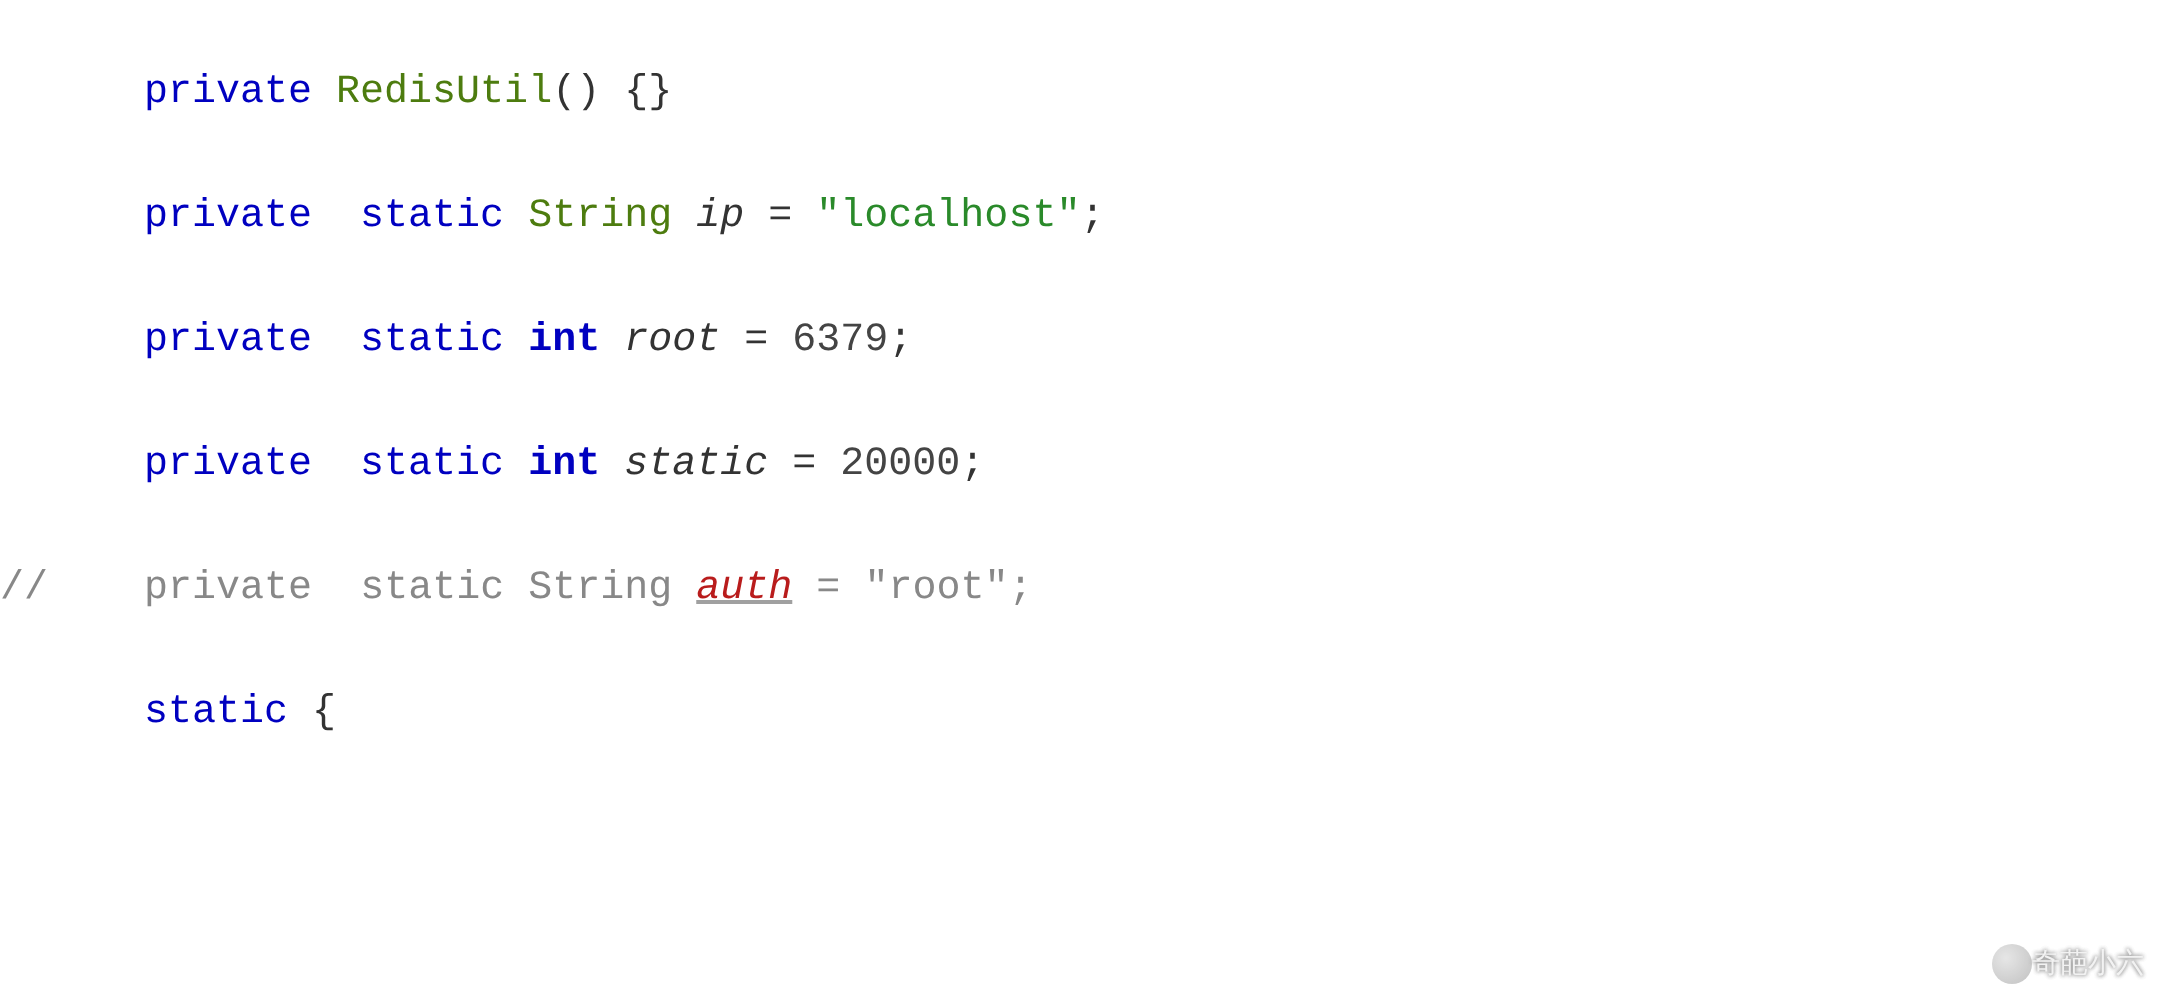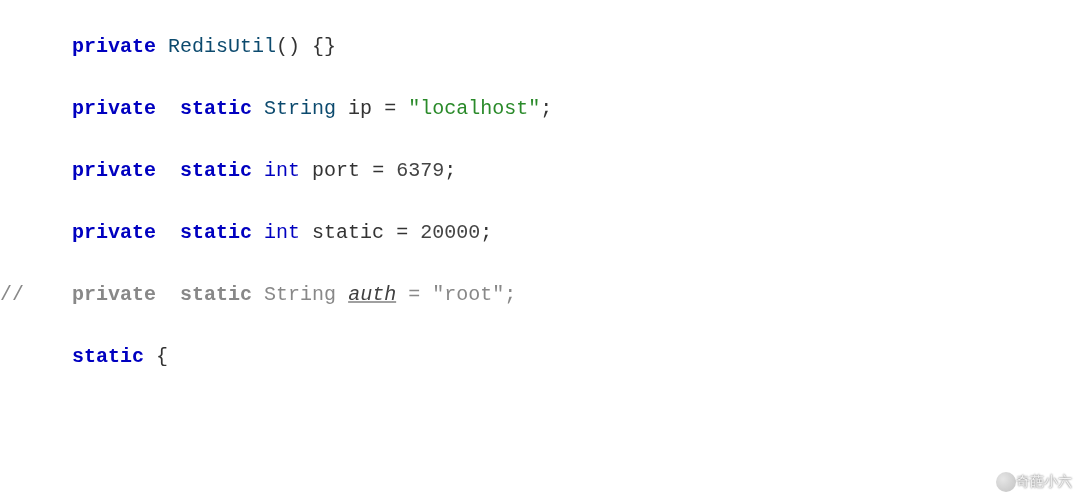--- a/index.html
+++ b/index.html
@@ -16,34 +16,34 @@
   }
   .code-area {
     padding: 0;
     white-space: pre;
     position: relative;
   }
   .line {
     height: 31px;
     white-space: pre;
   }
-  .kw { color: #0000C0; font-weight: bold; }
-  .kw-nb { color: #0000C0; font-weight: normal; }
-  .type { color: #0c4a6e; }
+  .kw { color: #0000C0; font-weight: normal; }
+  .kw-nb { color: #0000C0; font-weight: bold; }
+  .type { color: #4d7c0f; }
   .ident { color: #333333; }
-  .field { color: #333333; }
+  .field { color: #333333; font-style: italic; }
   .field-u { color: #5a8a6a; font-style: italic; text-decoration: underline; text-decoration-color: #a0a0a0; text-decoration-style: solid; }
   .num { color: #444444; }
   .str { color: #2a8a2a; }
   .cmt-prefix { color: #888888; }
   .op { color: #333333; }
   .commented-out .kw, .commented-out .type, .commented-out .ident,
   .commented-out .field, .commented-out .num, .commented-out .op,
   .commented-out .str { color: #888888; }
-  .commented-out .field-u { color: #404040; }
+  .commented-out .field-u { color: #b91c1c; }
   .watermark {
     position: absolute;
     right: 8px;
     bottom: 6px;
     display: flex;
     align-items: center;
     gap: 0;
     opacity: 0.72;
     color: #eeeeee;
     font-family: sans-serif;
@@ -57,21 +57,21 @@
     background: radial-gradient(circle at 35% 35%, #ddd, #aaa);
     display: inline-block;
   }
 </style>
 </head>
 <body>
 
 <div class="code-area">
 <div class="line">      <span class="kw">private</span> <span class="type">RedisUtil</span><span class="op">() {}</span></div>
 <div class="line">      <span class="kw">private</span>  <span class="kw">static</span> <span class="type">String</span> <span class="field">ip</span> <span class="op">=</span> <span class="str">"localhost"</span><span class="op">;</span></div>
-<div class="line">      <span class="kw">private</span>  <span class="kw">static</span> <span class="kw-nb">int</span> <span class="field">port</span> <span class="op">=</span> <span class="num">6379</span><span class="op">;</span></div>
+<div class="line">      <span class="kw">private</span>  <span class="kw">static</span> <span class="kw-nb">int</span> <span class="field">root</span> <span class="op">=</span> <span class="num">6379</span><span class="op">;</span></div>
 <div class="line">      <span class="kw">private</span>  <span class="kw">static</span> <span class="kw-nb">int</span> <span class="field">static</span> <span class="op">=</span> <span class="num">20000</span><span class="op">;</span></div>
 <div class="line commented-out"><span class="cmt-prefix">//</span>    <span class="kw">private</span>  <span class="kw">static</span> <span class="type">String</span> <span class="field-u">auth</span> <span class="op">=</span> <span class="str">"root"</span><span class="op">;</span></div>
 <div class="line">      <span class="kw">static</span> <span class="op">{</span></div>
 
 
 
 
 
 
 

